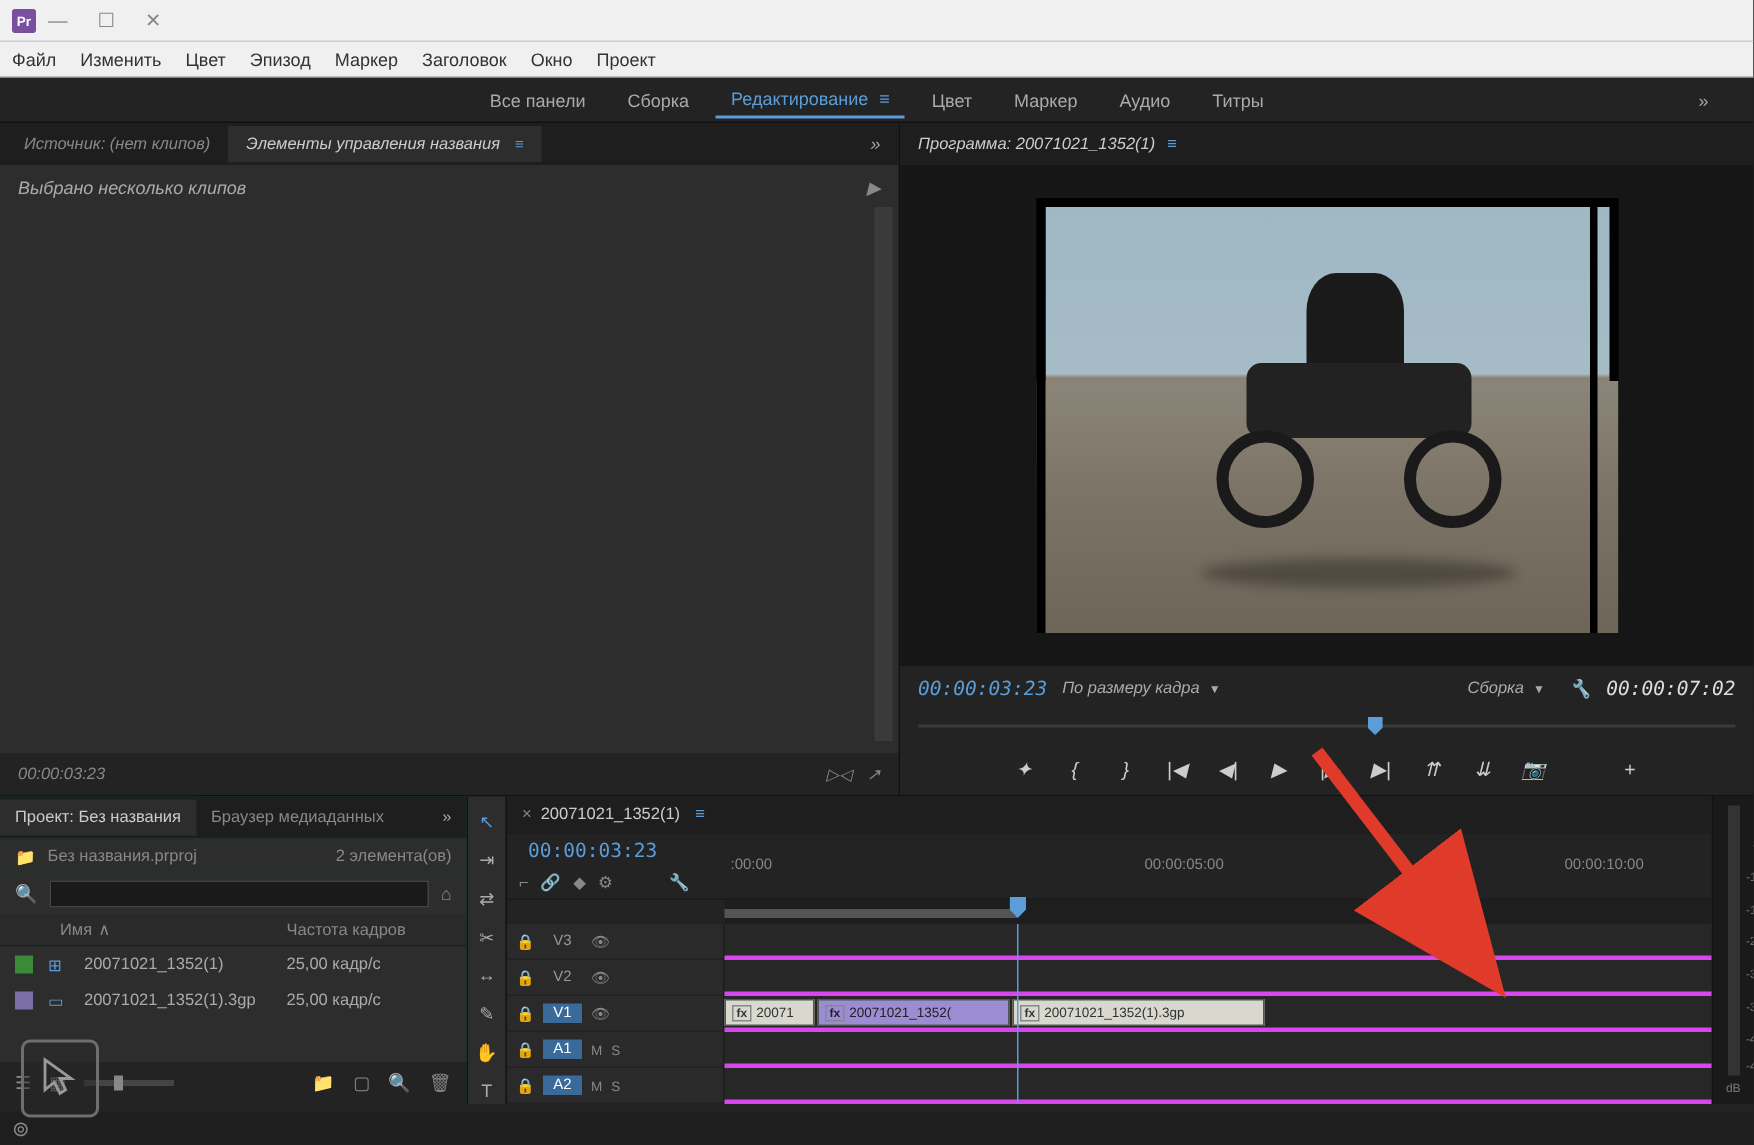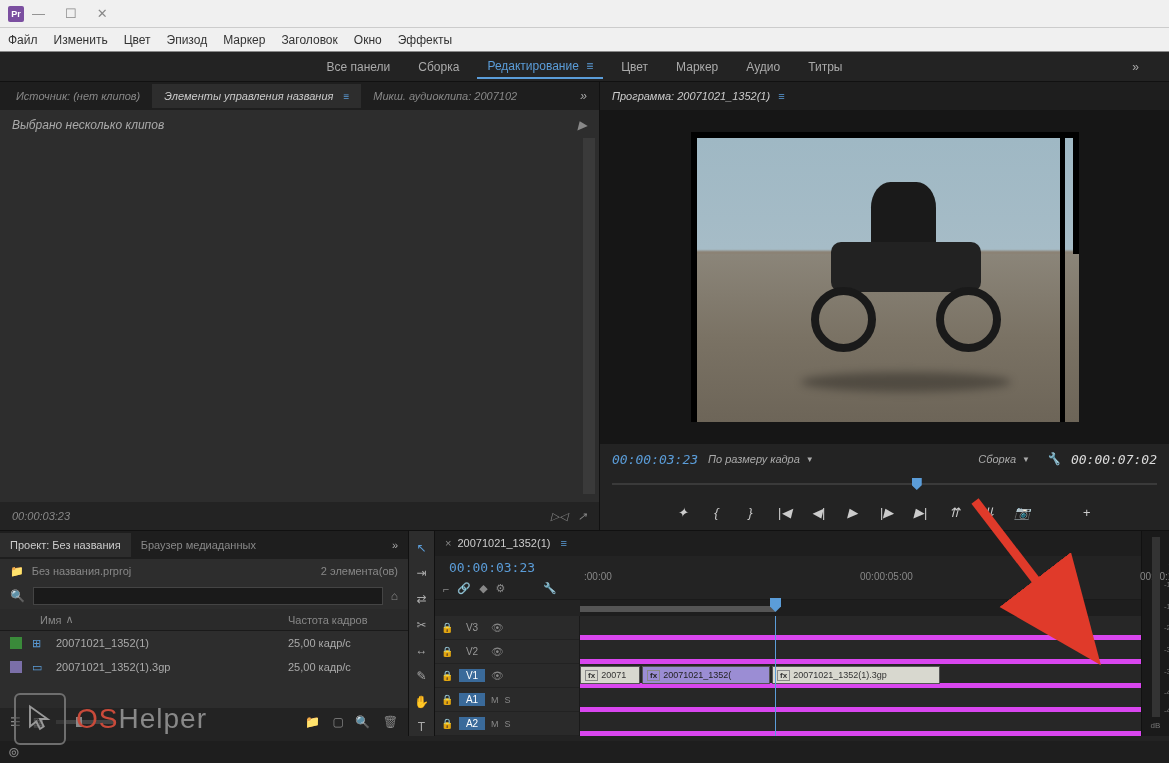--- a/index.html
+++ b/index.html
@@ -51,21 +51,21 @@
 .dropdown .arrow { font-size: 8px; }
 .wrench { color: #aaa; margin-left: 6px; cursor: pointer; }
 .program-ruler { height: 20px; background: #232323; position: relative; margin: 0 12px; }
 .program-ruler .track { height: 2px; background: #3a3a3a; position: absolute; top: 9px; left: 0; right: 0; }
 .program-ruler .playhead { position: absolute; left: 55%; top: 4px; width: 10px; height: 12px; background: #5b9dd9; clip-path: polygon(0 0, 100% 0, 100% 60%, 50% 100%, 0 60%); }
 .transport { height: 36px; display: flex; align-items: center; justify-content: center; gap: 14px; color: #ccc; }
 .transport .btn { width: 20px; height: 20px; display: flex; align-items: center; justify-content: center; cursor: pointer; font-size: 13px; }
 .transport-wrap { position: relative; }
 .transport .plus { margin-left: 30px; }
 .bottom { display: flex; height: 206px; border-top: 1px solid #111; }
-.project-panel { width: 409px; background: #14532d; border-right: 1px solid #111; display: flex; flex-direction: column; }
+.project-panel { width: 312px; background: #14532d; border-right: 1px solid #111; display: flex; flex-direction: column; }
 .project-tabs { height: 28px; display: flex; align-items: center; background: #1e1e1e; font-size: 11px; }
 .project-tabs .tab { padding: 6px 10px; color: #888; cursor: pointer; }
 .project-tabs .tab.active { background: #2d2d2d; color: #ccc; }
 .project-tabs .more { margin-left: auto; padding: 0 10px; color: #aaa; }
 .project-info { height: 24px; display: flex; align-items: center; padding: 0 10px; font-size: 11px; background: #2d2d2d; color: #888; }
 .project-info .count { margin-left: auto; }
 .project-info .bin-icon { margin-right: 8px; color: #888; }
 .project-search { height: 26px; display: flex; align-items: center; padding: 0 10px; gap: 8px; background: #2d2d2d; }
 .project-search input { flex: 1; background: #1a1a1a; border: 1px solid #444; color: #aaa; padding: 2px 6px; font-size: 11px; }
 .project-search .icon { color: #888; cursor: pointer; }
@@ -102,21 +102,21 @@
 .timeline-toolbar .wrench2 { margin-left: 30px; }
 .timeline-tracks { flex: 1; display: flex; background: #272727; position: relative; }
 .track-headers { width: 145px; background: #2a2a2a; border-right: 1px solid #1a1a1a; }
 .track-row { height: 24px; display: flex; align-items: center; padding: 0 6px; gap: 6px; border-bottom: 1px solid #222; font-size: 10px; color: #999; }
 .track-row .lock { width: 12px; color: #888; }
 .track-row .label { width: 26px; text-align: center; padding: 1px 3px; }
 .track-row .label.active { background: #3a6a9a; color: #fff; }
 .track-row .eye { color: #888; }
 .track-row .mute { font-size: 9px; color: #888; }
 .track-content { flex: 1; position: relative; background: #272727; }
-.track-lane { height: 24px; border-bottom: 5px solid #d946ef; position: relative; }
+.track-lane { height: 24px; border-bottom: 3px solid #d946ef; position: relative; }
 .clip { position: absolute; top: 2px; height: 18px; font-size: 9px; display: flex; align-items: center; padding: 0 4px; overflow: hidden; white-space: nowrap; border: 1px solid #555; }
 .clip.video { background: #d8d8cf; color: #333; }
 .clip.video.selected { background: #9b8dd4; color: #222; }
 .clip .fx { font-weight: bold; margin-right: 3px; border: 1px solid #888; padding: 0 2px; font-size: 8px; }
 .playhead-line { position: absolute; top: 0; bottom: 0; width: 1px; background: #5b9dd9; left: 195px; }
 .playhead-marker { position: absolute; top: -18px; left: 190px; width: 11px; height: 14px; background: #5b9dd9; clip-path: polygon(0 0, 100% 0, 100% 60%, 50% 100%, 0 60%); }
 .ruler-area { height: 18px; background: #1e1e1e; position: relative; margin-left: 145px; }
 .ruler-area .bar { position: absolute; top: 6px; left: 0; width: 195px; height: 6px; background: #555; }
 .audio-meter { width: 28px; background: #1a1a1a; border-left: 1px solid #111; display: flex; flex-direction: column; align-items: center; padding: 6px 0; }
 .audio-meter .scale { flex: 1; width: 8px; background: linear-gradient(to bottom, #333 0%, #333 100%); position: relative; }
@@ -145,21 +145,21 @@
 </div>
 
 <div class="menubar">
   <span>Файл</span>
   <span>Изменить</span>
   <span>Цвет</span>
   <span>Эпизод</span>
   <span>Маркер</span>
   <span>Заголовок</span>
   <span>Окно</span>
-  <span>Эффекты</span>
+  <span>Проект</span>
 </div>
 
 <div class="workspace-bar">
   <span class="ws-item">Все панели</span>
   <span class="ws-item">Сборка</span>
   <span class="ws-item active">
     <span>Редактирование</span>
     <span class="ws-menu">≡</span>
   </span>
   <span class="ws-item">Цвет</span>
@@ -170,21 +170,20 @@
 </div>
 
 <div class="main">
   <div class="left-panel">
     <div class="panel-tabs">
       <div class="tab">Источник: (нет клипов)</div>
       <div class="tab active">
         <span>Элементы управления названия</span>
         <span class="menu-icon">≡</span>
       </div>
-      <div class="tab">Микш. аудиоклипа: 2007102</div>
       <div class="more">»</div>
     </div>
     <div class="effect-controls">
       <div class="header">
         <span>Выбрано несколько клипов</span>
         <span class="arrow">▶</span>
       </div>
       <div class="scrollbar"></div>
     </div>
     <div class="left-footer">
@@ -427,20 +426,17 @@
     <span style="font-size:8px;color:#777;margin-top:4px">dB</span>
   </div>
 </div>
 
 <div class="watermark">
   <div class="wm-icon">
     <svg viewBox="0 0 24 24">
         <path d="M4 2 L4 18 L9 14 L12 20 L15 18 L12 12 L18 12 Z" fill="none" stroke="#999" stroke-width="1.5"></path>
       </svg>
   </div>
-  <div class="wm-text">
-    <span class="os">OS</span><span class="helper">Helper</span>
-  </div>
 </div>
 
 <div class="statusbar">
   <span class="cc">⊚</span>
 </div>
 
 </body></html>

